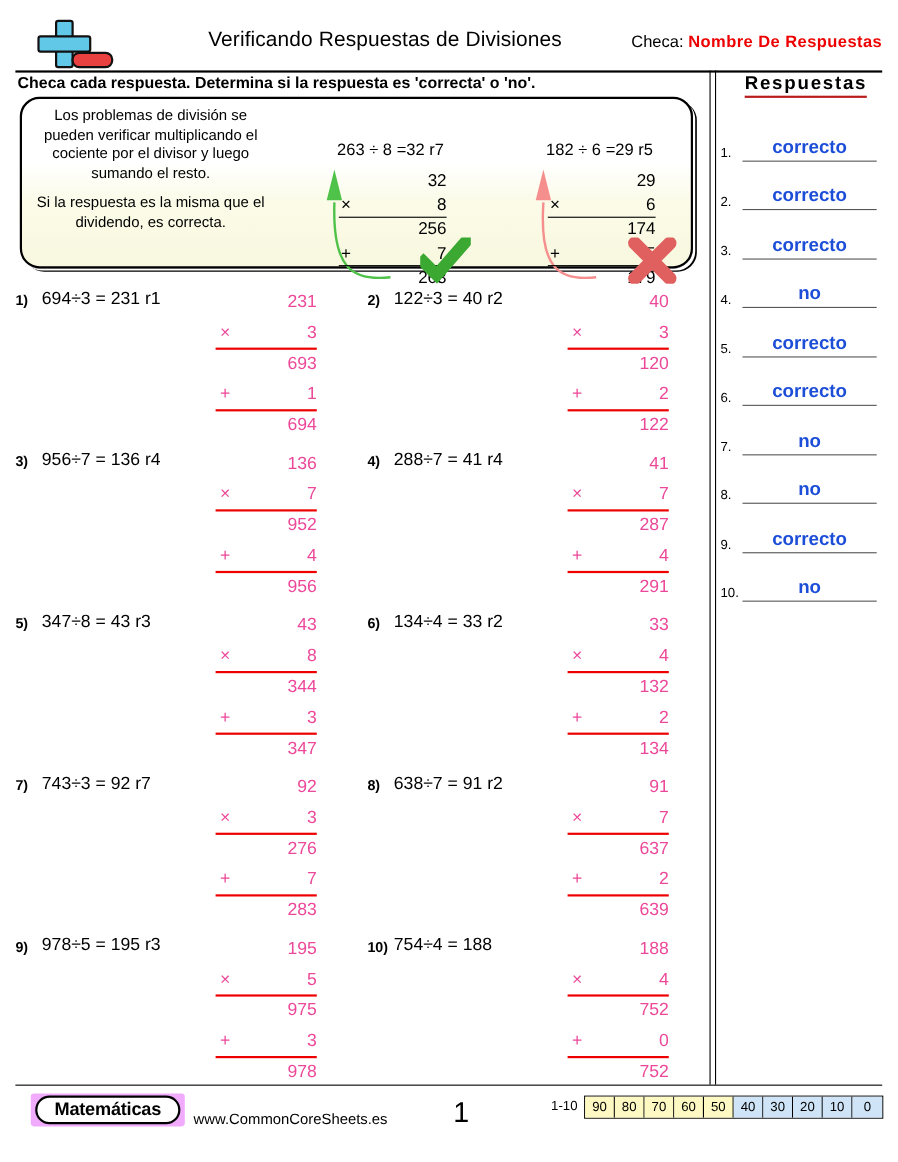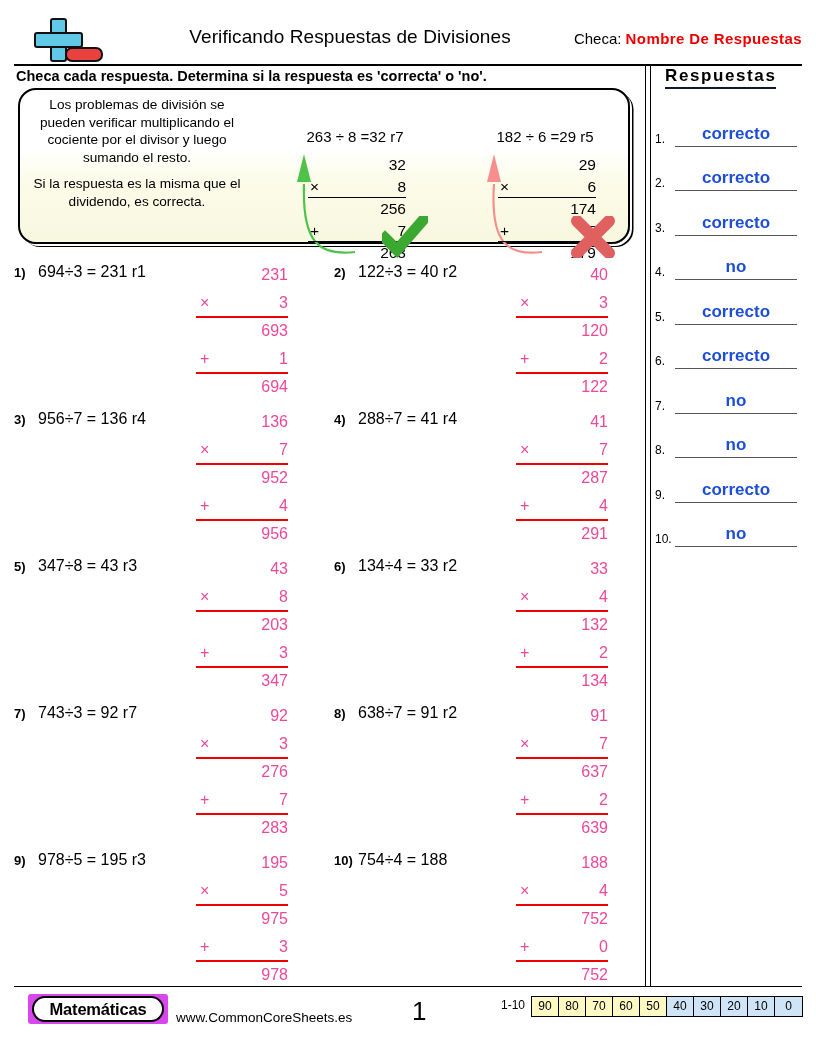--- a/index.html
+++ b/index.html
@@ -119,22 +119,22 @@
   .prob.L .calc { left: 182px; }
   .prob.R .calc { left: 182px; }
   .prob .calc .row { height: 28px; line-height: 26px; position: relative; }
   .prob .calc .op { position: absolute; left: 4px; }
   .prob .calc .ul { border-bottom: 2px solid #ee0000; }
 
   
   .answers { position: absolute; left: 655px; top: 66px; width: 150px; }
   .ans-title {
     font-size: 17px; font-weight: bold; text-align: center;
-    letter-spacing: 1.6px; border-bottom: 2px solid #0f172a;
-    display: inline-block; margin-left: 10px; padding-bottom: 1px;
+    letter-spacing: 1.6px; border-bottom: 2px solid #b91c1c;
+    display: inline-block; margin-left: 22px; padding-bottom: 1px;
   }
   .ans-list { margin-top: 16px; }
   .ans-item { position: relative; height: 44.5px; }
   .ans-item .idx {
     position: absolute; left: 0; bottom: 4px; font-size: 12px;
   }
   .ans-item .line {
     position: absolute; left: 20px; bottom: 3px; width: 122px;
     border-bottom: 1.4px solid #555;
   }
@@ -144,21 +144,21 @@
   }
 
   
   .rule-bot {
     position: absolute; left: 14px; top: 986px; width: 788px;
     border-top: 1.6px solid #000;
   }
   .brand {
     position: absolute; left: 28px; top: 994px;
     width: 140px; height: 30px;
-    background: #d946ef; border-radius: 3px;
+    background: #f0abfc; border-radius: 3px;
   }
   .brand .oval {
     position: absolute; left: 4px; top: 2px; width: 132px; height: 26px;
     background: #fff; border: 2px solid #000; border-radius: 13px;
     text-align: center; line-height: 23px;
     font-size: 16.5px; font-weight: bold; letter-spacing: -.2px;
   }
   .site {
     position: absolute; left: 176px; top: 1010px;
     font-size: 13.5px;
@@ -311,21 +311,21 @@
           </div>
         </div>
       </div>
       <div class="prow">
         <div class="prob L">
           <span class="num">5)</span>
           <span class="stmt">347÷8 = 43 r3</span>
           <div class="calc">
             <div class="row">43</div>
             <div class="row ul"><span class="op">×</span><span>8</span></div>
-            <div class="row">203</div>
+            <div class="row">344</div>
             <div class="row ul"><span class="op">+</span><span>3</span></div>
             <div class="row">347</div>
           </div>
         </div>
         <div class="prob R">
           <span class="num">6)</span>
           <span class="stmt">134÷4 = 33 r2</span>
           <div class="calc">
             <div class="row">33</div>
             <div class="row ul"><span class="op">×</span><span>4</span></div>

